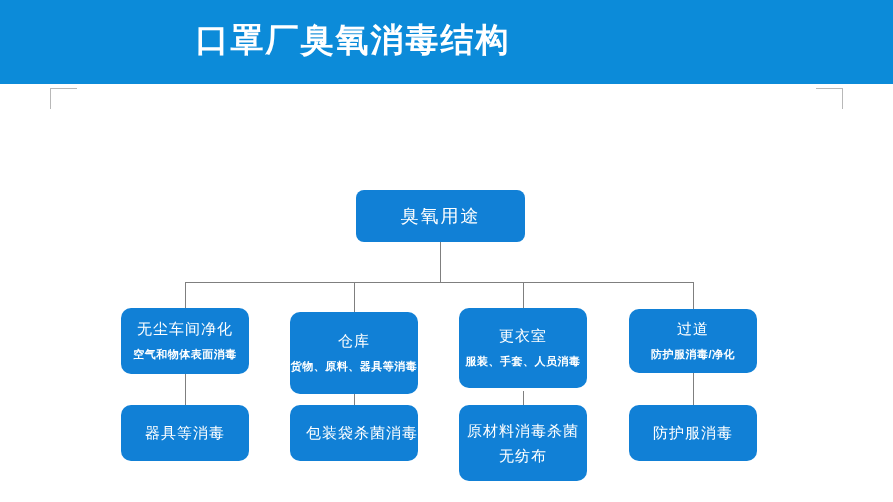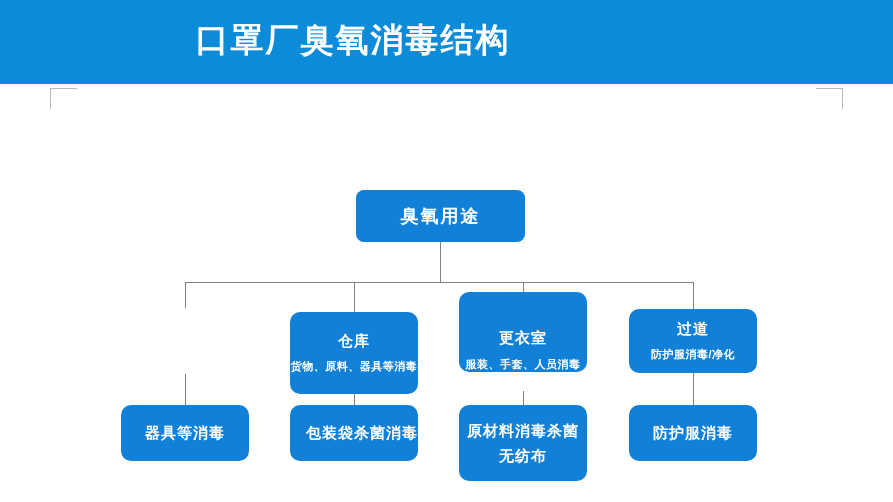--- a/index.html
+++ b/index.html
@@ -78,21 +78,21 @@
     color: #ffffff;
     display: flex;
     flex-direction: column;
     align-items: center;
     justify-content: center;
     text-align: center;
     box-sizing: border-box;
   }
   .node .main {
     font-size: 15px;
-    font-weight: bold;
+    font-weight: normal;
     line-height: 1.35;
     letter-spacing: 1px;
   }
   .node .sub {
     font-size: 11px;
     font-weight: bold;
     line-height: 1.5;
     letter-spacing: 0.5px;
     margin-top: 7px;
   }
@@ -100,21 +100,21 @@
     left: 356px;
     top: 190px;
     width: 169px;
     height: 52px;
     border-radius: 8px;
   }
   .node.root .main { font-size: 18px; letter-spacing: 2px; }
 
   .node.lvl2-a { left: 121px; top: 308px; width: 128px; height: 66px; }
   .node.lvl2-b { left: 290px; top: 312px; width: 128px; height: 82px; }
-  .node.lvl2-c { left: 459px; top: 292px; width: 128px; height: 80px; justify-content: flex-end; }
+  .node.lvl2-c { left: 459px; top: 308px; width: 128px; height: 80px; }
   .node.lvl2-d { left: 629px; top: 309px; width: 128px; height: 64px; }
 
   .node.lvl3-a { left: 121px; top: 405px; width: 128px; height: 56px; }
   .node.lvl3-b { left: 290px; top: 405px; width: 128px; height: 56px; padding-left: 16px; }
   .node.lvl3-c { left: 459px; top: 405px; width: 128px; height: 76px; }
   .node.lvl3-d { left: 629px; top: 405px; width: 128px; height: 56px; }
   .node.lvl3-c .main { line-height: 1.7; }
 </style>
 </head>
 <body>
@@ -137,20 +137,24 @@
 
   <div class="line vline" style="left:185px; top:374px; height:31px;"></div>
   <div class="line vline" style="left:354px; top:394px; height:11px;"></div>
   <div class="line vline" style="left:523px; top:391px; height:14px;"></div>
   <div class="line vline" style="left:693px; top:373px; height:32px;"></div>
 
   <div class="node root">
     <div class="main">臭氧用途</div>
   </div>
 
+  <div class="node lvl2-a">
+    <div class="main">无尘车间净化</div>
+    <div class="sub">空气和物体表面消毒</div>
+  </div>
   <div class="node lvl2-b">
     <div class="main">仓库</div>
     <div class="sub">货物、原料、器具等消毒</div>
   </div>
   <div class="node lvl2-c">
     <div class="main">更衣室</div>
     <div class="sub">服装、手套、人员消毒</div>
   </div>
   <div class="node lvl2-d">
     <div class="main">过道</div>

